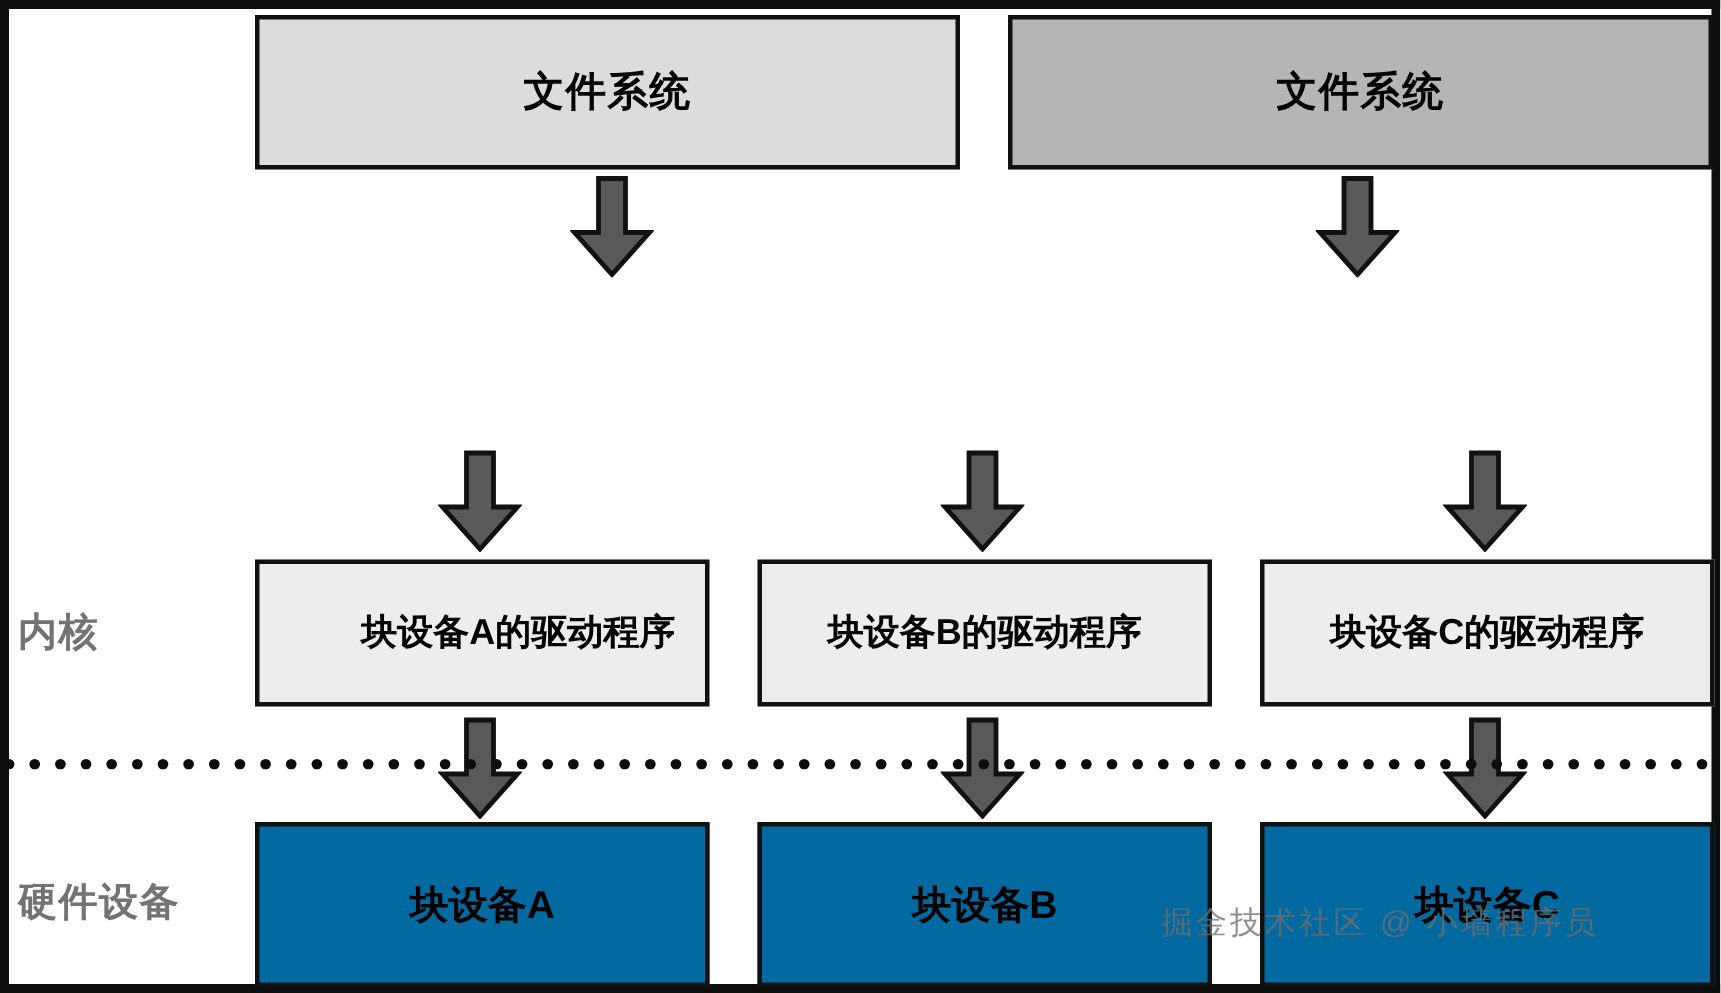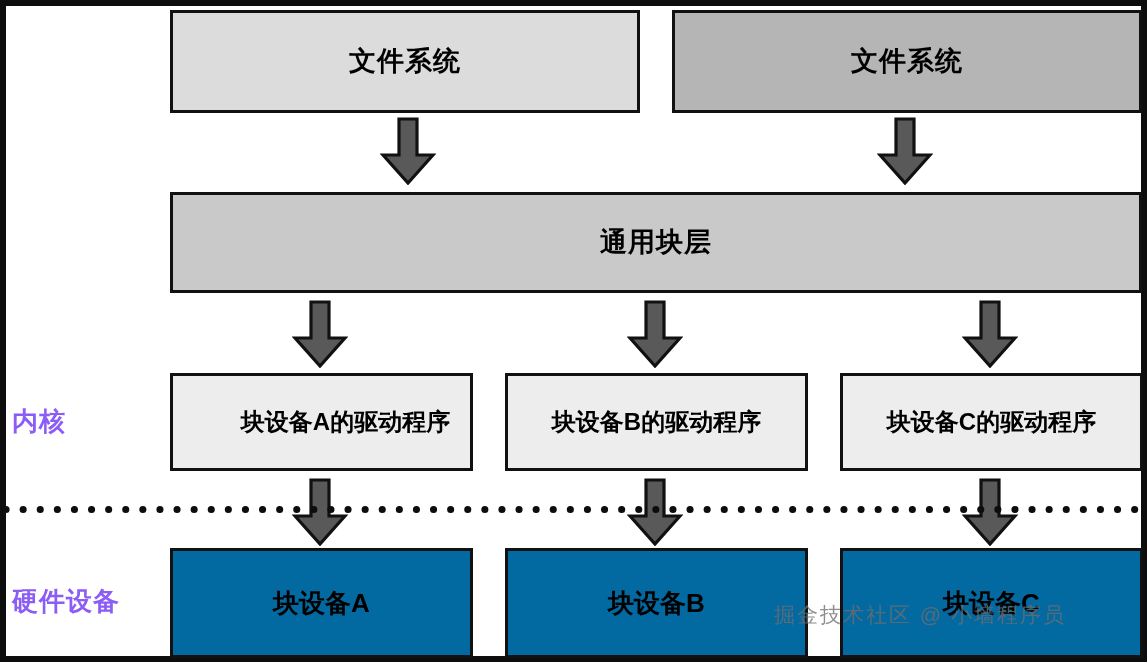--- a/index.html
+++ b/index.html
@@ -107,21 +107,21 @@
     left: 6px;
     top: 506px;
     width: 1135px;
     height: 7px;
   }
   #kernel-hw-divider svg { display: block; width: 100%; height: 100%; }
 
   
   .side-label {
     position: absolute;
-    color: #8b5cf6;
+    color: #737373;
     font-weight: 700;
     font-size: 26px;
     letter-spacing: 1px;
     white-space: nowrap;
   }
   #label-kernel   { left: 12px; top: 404px; }
   #label-hardware { left: 12px; top: 584px; }
 
   
   #watermark {
@@ -159,23 +159,20 @@
       <polygon points="19,2 37,2 37,38 53,38 28,66 3,38 19,38" fill="#595959" stroke="#111111" stroke-width="3.2" stroke-linejoin="miter"></polygon>
     </svg>
   </div>
 
   <div class="arrow" id="arrow-df-to-block">
     <svg viewBox="0 0 56 68" xmlns="http://www.w3.org/2000/svg">
       <polygon points="19,2 37,2 37,38 53,38 28,66 3,38 19,38" fill="#595959" stroke="#111111" stroke-width="3.2" stroke-linejoin="miter"></polygon>
     </svg>
   </div>
 
-  <div class="dbox" id="box-genericblock">
-    <span class="boxlabel">通用块层</span>
-  </div>
 
   <div class="arrow" id="arrow-block-to-drv-a">
     <svg viewBox="0 0 56 68" xmlns="http://www.w3.org/2000/svg">
       <polygon points="19,2 37,2 37,38 53,38 28,66 3,38 19,38" fill="#595959" stroke="#111111" stroke-width="3.2" stroke-linejoin="miter"></polygon>
     </svg>
   </div>
   <div class="arrow" id="arrow-block-to-drv-b">
     <svg viewBox="0 0 56 68" xmlns="http://www.w3.org/2000/svg">
       <polygon points="19,2 37,2 37,38 53,38 28,66 3,38 19,38" fill="#595959" stroke="#111111" stroke-width="3.2" stroke-linejoin="miter"></polygon>
     </svg>

